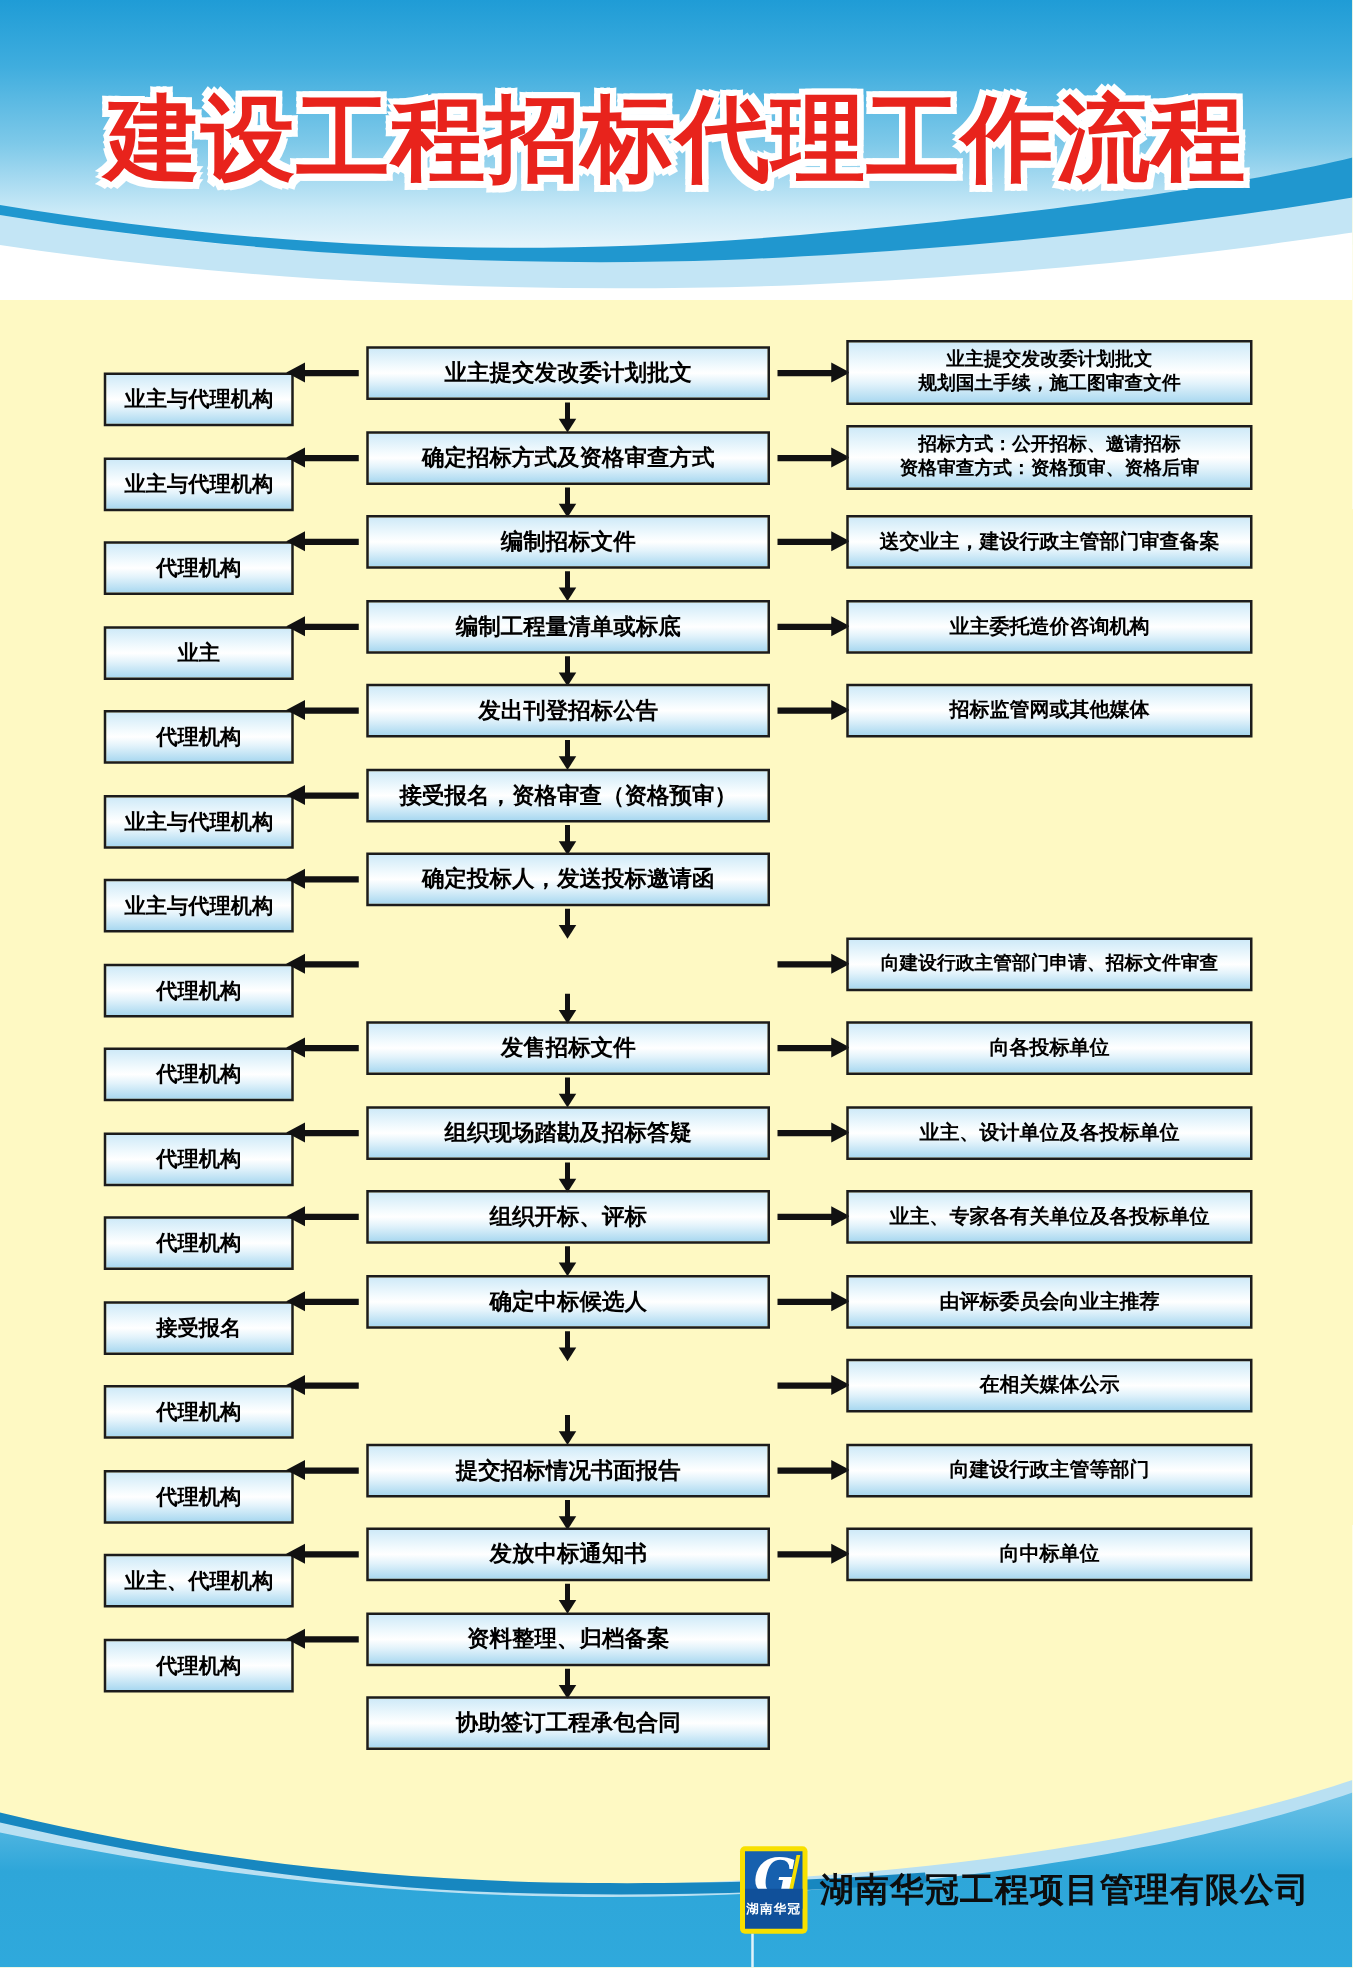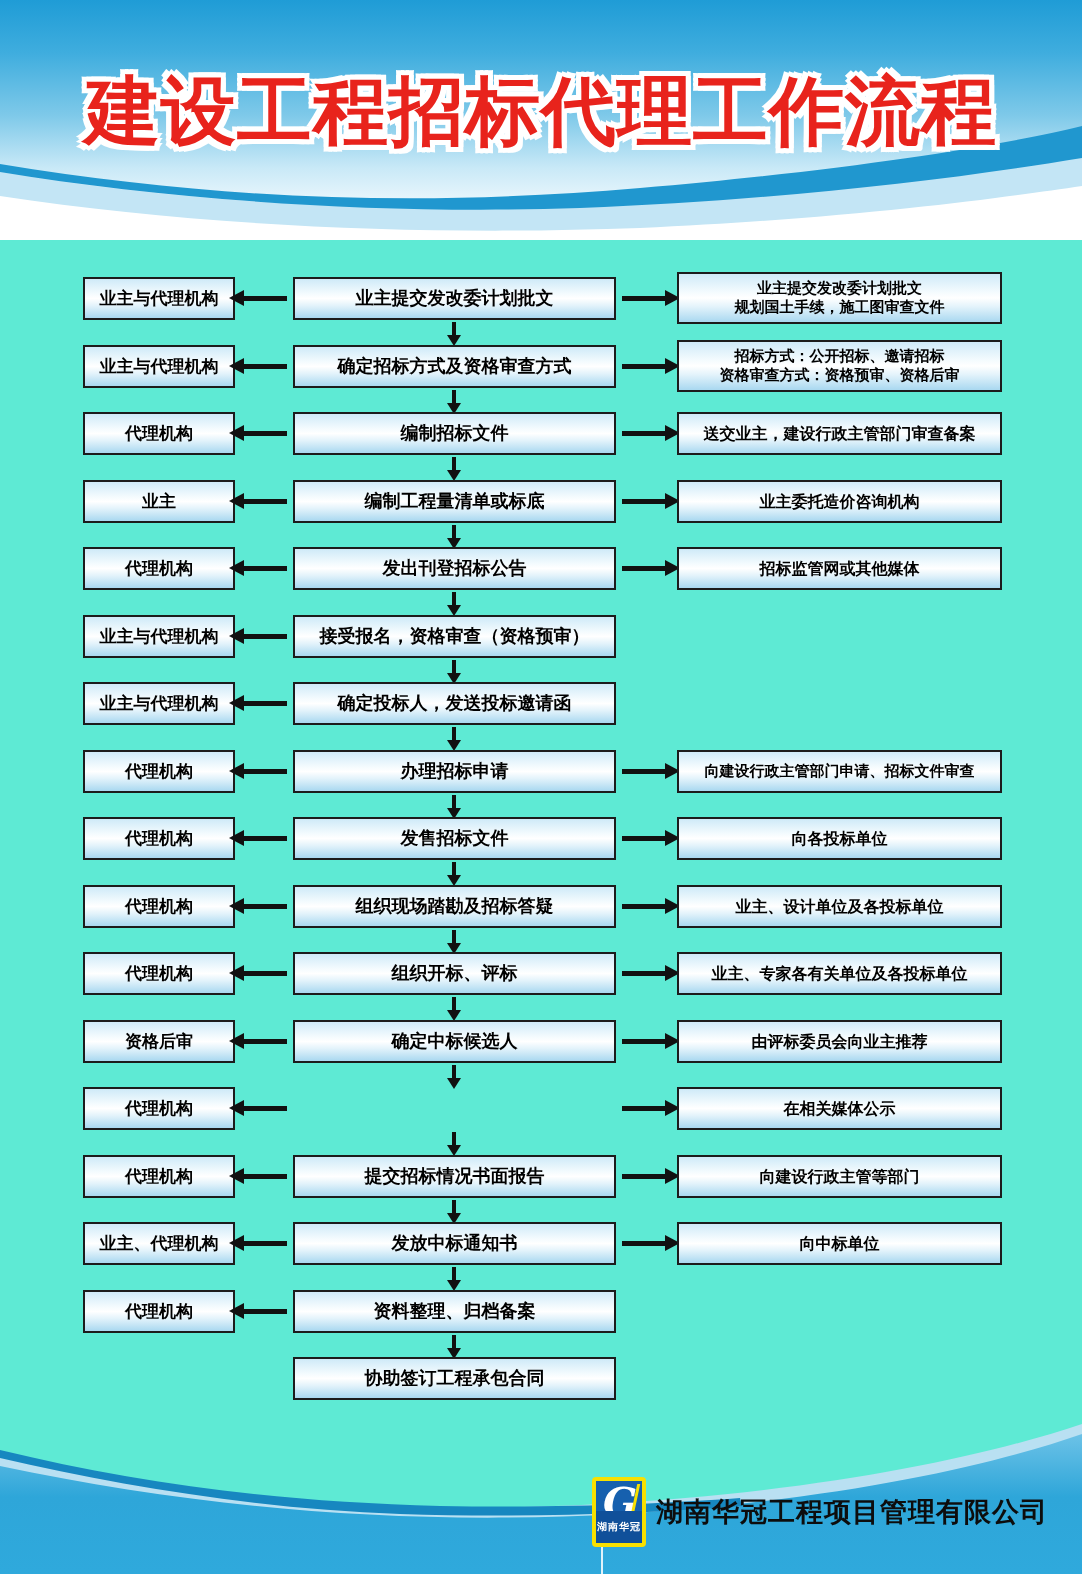--- a/index.html
+++ b/index.html
@@ -1,18 +1,18 @@
 <!DOCTYPE html>
 <html><head>
 <meta charset="utf-8">
 <style>
   html,body{margin:0;padding:0;background:#ffffff;}
   #poster{
     position:relative;width:1082px;height:1574px;overflow:hidden;
-    font-family:"Liberation Sans","DejaVu Sans",sans-serif;background:#5eead4;
+    font-family:"Liberation Sans","DejaVu Sans",sans-serif;background:#fef9c3;
   }
   
   .hdr-bg{
     position:absolute;left:0;top:0;width:1082px;height:240px;
     background:linear-gradient(180deg,#1f9cd6 0%,#3fadde 22%,#7ec9e9 48%,#c9e9f7 70%,#eef8fd 86%,#ffffff 100%);
   }
   .hdr-wave{position:absolute;left:0;top:0;width:1082px;height:240px;}
   .title{
     position:absolute;left:0;top:62px;width:1082px;text-align:center;
     font-size:75px;font-weight:900;letter-spacing:1px;color:#e8231c;white-space:nowrap;
@@ -21,21 +21,21 @@
                 -3px -3px 0 #fff,3px 3px 0 #fff;
   }
   
   .row{position:absolute;left:0;width:1082px;height:43px;}
   .box{
     position:absolute;top:0;height:43px;box-sizing:border-box;border:2px solid #1c1c1c;
     background:linear-gradient(180deg,#cfeaf8 0%,#f4fbfe 38%,#ffffff 50%,#e3f3fb 68%,#a9d8f0 100%);
     display:flex;align-items:center;justify-content:center;text-align:center;
     font-weight:bold;color:#000;line-height:1.25;
   }
-  .box.l{left:83px;width:152px;font-size:17px;}
+  .box.l{left:83px;width:152px;font-size:17px;margin-top:21px;}
   .box.c{left:293px;width:323px;font-size:18px;}
   .box.rt{left:677px;width:325px;font-size:16px;}
   .box.two{height:52px;top:-5px;font-size:15px;white-space:pre-line;}
   .ha{position:absolute;top:19px;height:5px;background:#111;}
   .ha.toleft{left:243px;width:44px;}
   .ha.toleft::before{
     content:"";position:absolute;left:-14px;top:-6px;width:0;height:0;
     border-top:8px solid transparent;border-bottom:8px solid transparent;border-right:15px solid #111;
   }
   .ha.toright{left:622px;width:44px;}
@@ -181,23 +181,20 @@
         <span>确定投标人，发送投标邀请函</span>
       </div>
     <div class="va"></div>
   </div>
 
   <div class="row" style="top:750px">
     <div class="box l">
         <span>代理机构</span>
       </div>
     <div class="ha toleft"></div>
-    <div class="box c">
-        <span>办理招标申请</span>
-      </div>
     <div class="ha toright"></div>
     <div class="box rt" style="font-size:15px">
         <span>向建设行政主管部门申请、招标文件审查</span>
       </div>
     <div class="va"></div>
   </div>
 
   <div class="row" style="top:817px">
     <div class="box l">
         <span>代理机构</span>
@@ -238,21 +235,21 @@
       </div>
     <div class="ha toright"></div>
     <div class="box rt">
         <span>业主、专家各有关单位及各投标单位</span>
       </div>
     <div class="va"></div>
   </div>
 
   <div class="row" style="top:1020px">
     <div class="box l">
-        <span>资格后审</span>
+        <span>接受报名</span>
       </div>
     <div class="ha toleft"></div>
     <div class="box c">
         <span>确定中标候选人</span>
       </div>
     <div class="ha toright"></div>
     <div class="box rt">
         <span>由评标委员会向业主推荐</span>
       </div>
     <div class="va"></div>

